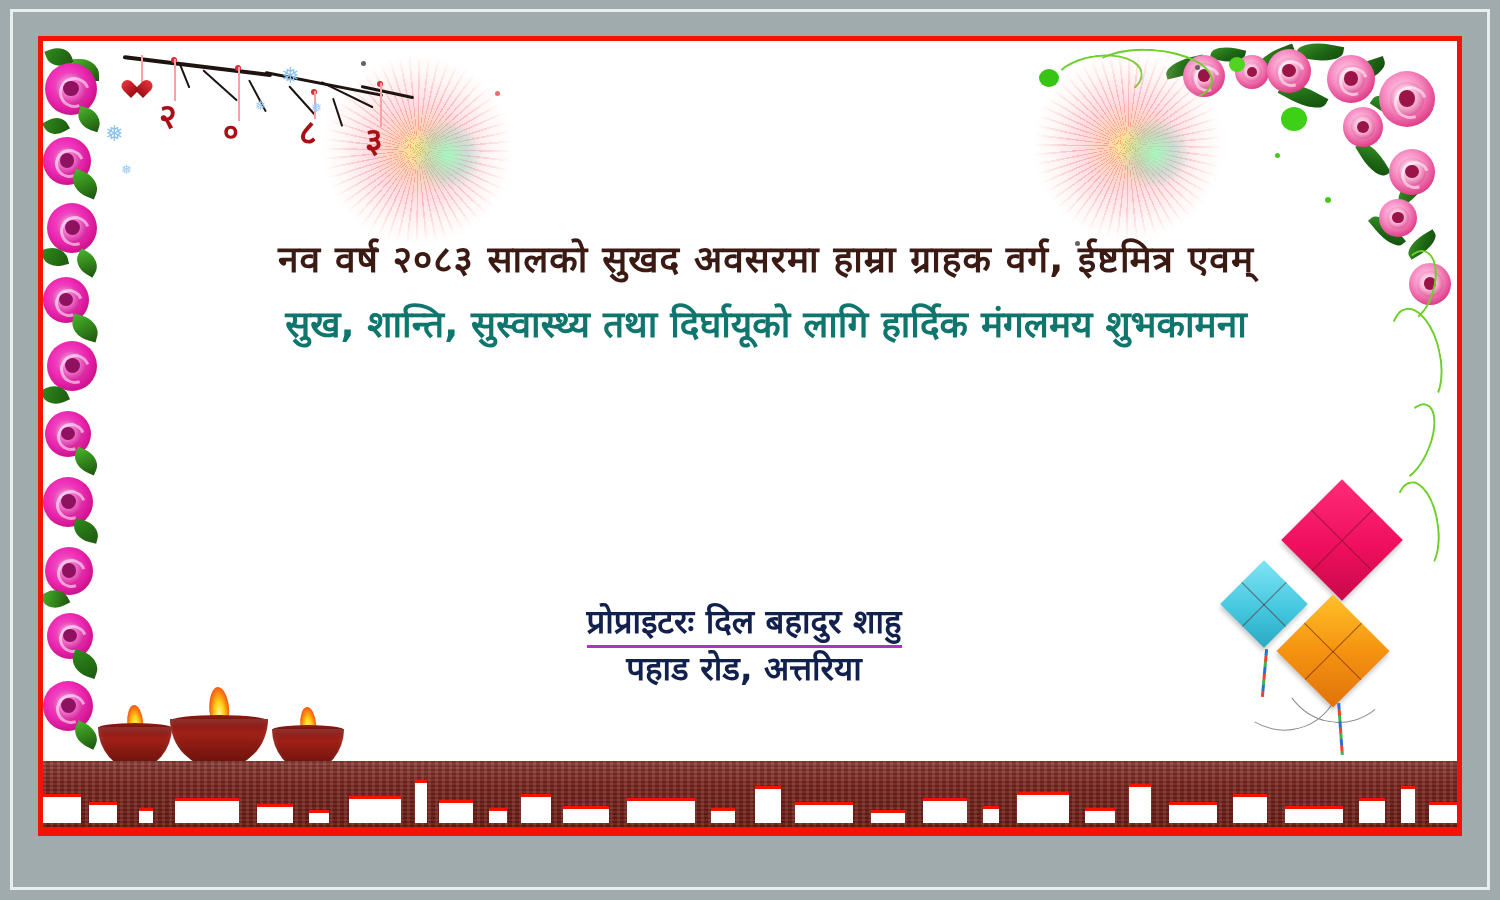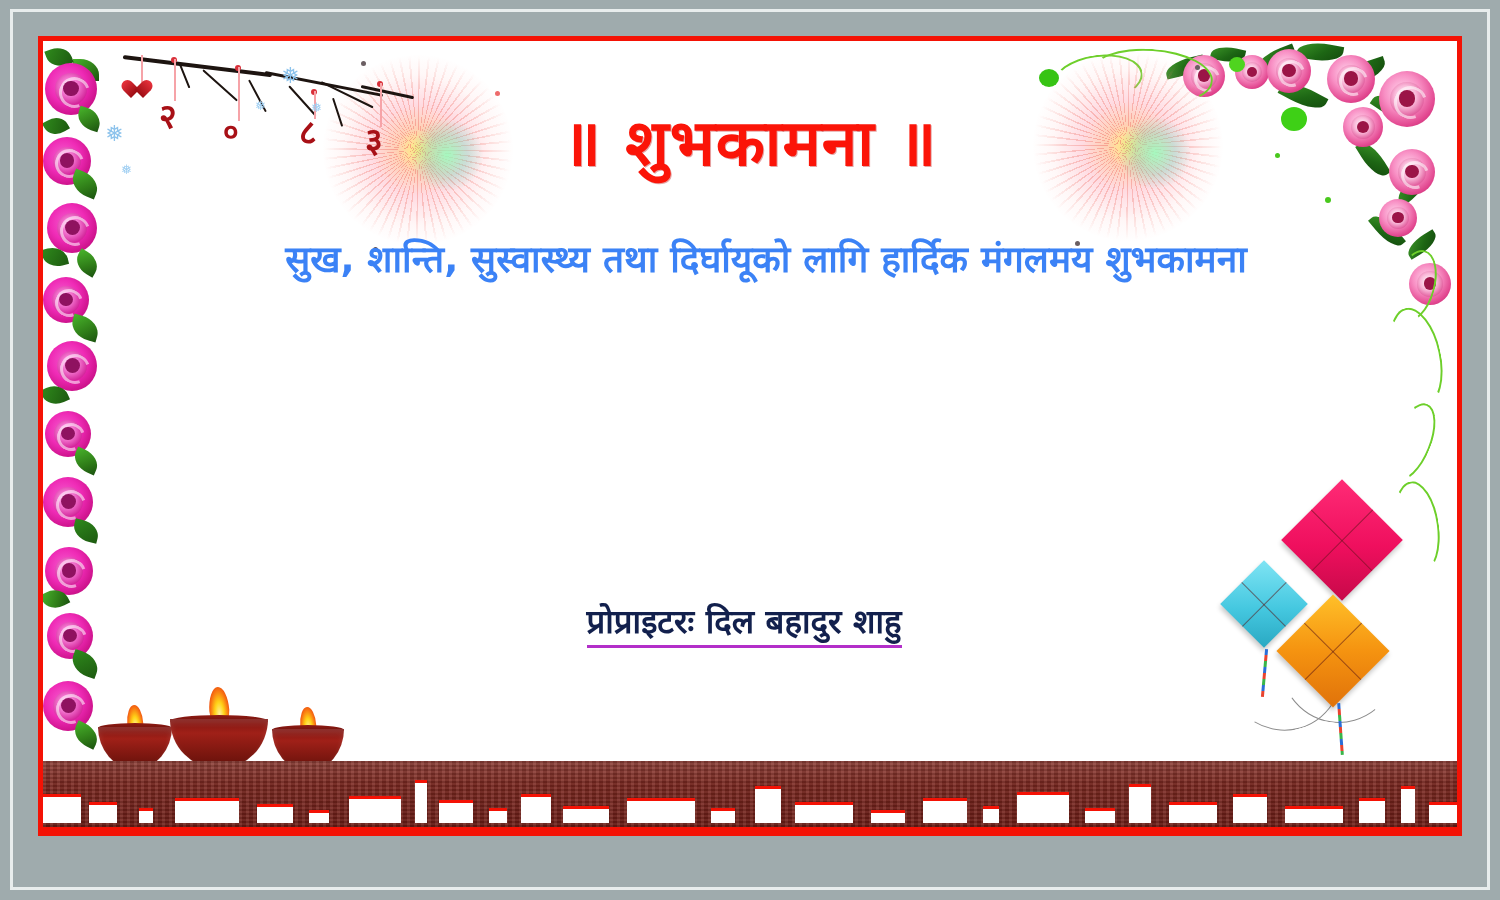--- a/index.html
+++ b/index.html
@@ -135,21 +135,21 @@
     text-shadow:1px 1px 0 rgba(180,0,0,.35);
   }
   .body-lines{position:absolute;left:62px;right:30px;top:200px;}
   .bline{
     text-align:center;font-weight:bold;font-size:37px;line-height:1.0;
     font-family:"DejaVu Sans","Liberation Sans",sans-serif;
     margin-bottom:28px;white-space:nowrap;
   }
   .bline.l1{color:#3c1a14;letter-spacing:1px;}
   .bline.l2{color:#f5151a;}
-  .bline.l3{color:#3b82f6;}
+  .bline.l3{color:#0f766e;}
   .bline.l4{color:#1520e8;}
 
   .sign{position:absolute;left:0;right:12px;top:560px;text-align:center;}
   .sign-line{
     color:#12204d;font-weight:bold;font-size:33px;line-height:1.28;
     font-family:"DejaVu Sans","Liberation Sans",sans-serif;
   }
   .sign-owner{display:inline-block;padding-bottom:2px;border-bottom:3px solid #b32fc9;}
 
   
@@ -404,30 +404,31 @@
         <div class="string" style="left:297px;top:42px;height:44px;"></div>
         <div class="digit" style="left:282px;top:82px;">३</div>
       </div>
 
       <div class="flake" style="left:62px;top:82px;">❅</div>
       <div class="flake sm" style="left:78px;top:122px;">❅</div>
       <div class="flake" style="left:238px;top:24px;">❅</div>
       <div class="flake sm" style="left:268px;top:60px;">❅</div>
       <div class="flake sm" style="left:212px;top:58px;">❅</div>
 
-      <div class="title">॥ शुभकामना ॥</div>
 
       <div class="body-lines">
+        <div class="bline l1">नव वर्ष २०८३ सालको सुखद अवसरमा हाम्रा ग्राहक वर्ग, ईष्टमित्र एवम्</div>
         <div class="bline l3">सुख, शान्ति, सुस्वास्थ्य तथा दिर्घायूको लागि हार्दिक मंगलमय शुभकामना</div>
       </div>
 
       <div class="sign">
         <div class="sign-line">
           <span class="sign-owner">प्रोप्राइटरः  दिल बहादुर शाहु</span>
         </div>
+        <div class="sign-line">पहाड रोड, अत्तरिया</div>
       </div>
 
       <div class="kites">
         <div class="kstring" style="left:-6px;top:96px;transform:rotate(-16deg);"></div>
         <div class="kstring" style="left:52px;top:88px;transform:rotate(8deg);"></div>
 
         <div class="kite" style="left:72px;top:-6px;background:linear-gradient(135deg,#ff2b76 0%,#ef0f5e 55%,#c70949 100%);">
           <div class="spine"></div>
             <div class="cross"></div>
         </div>

